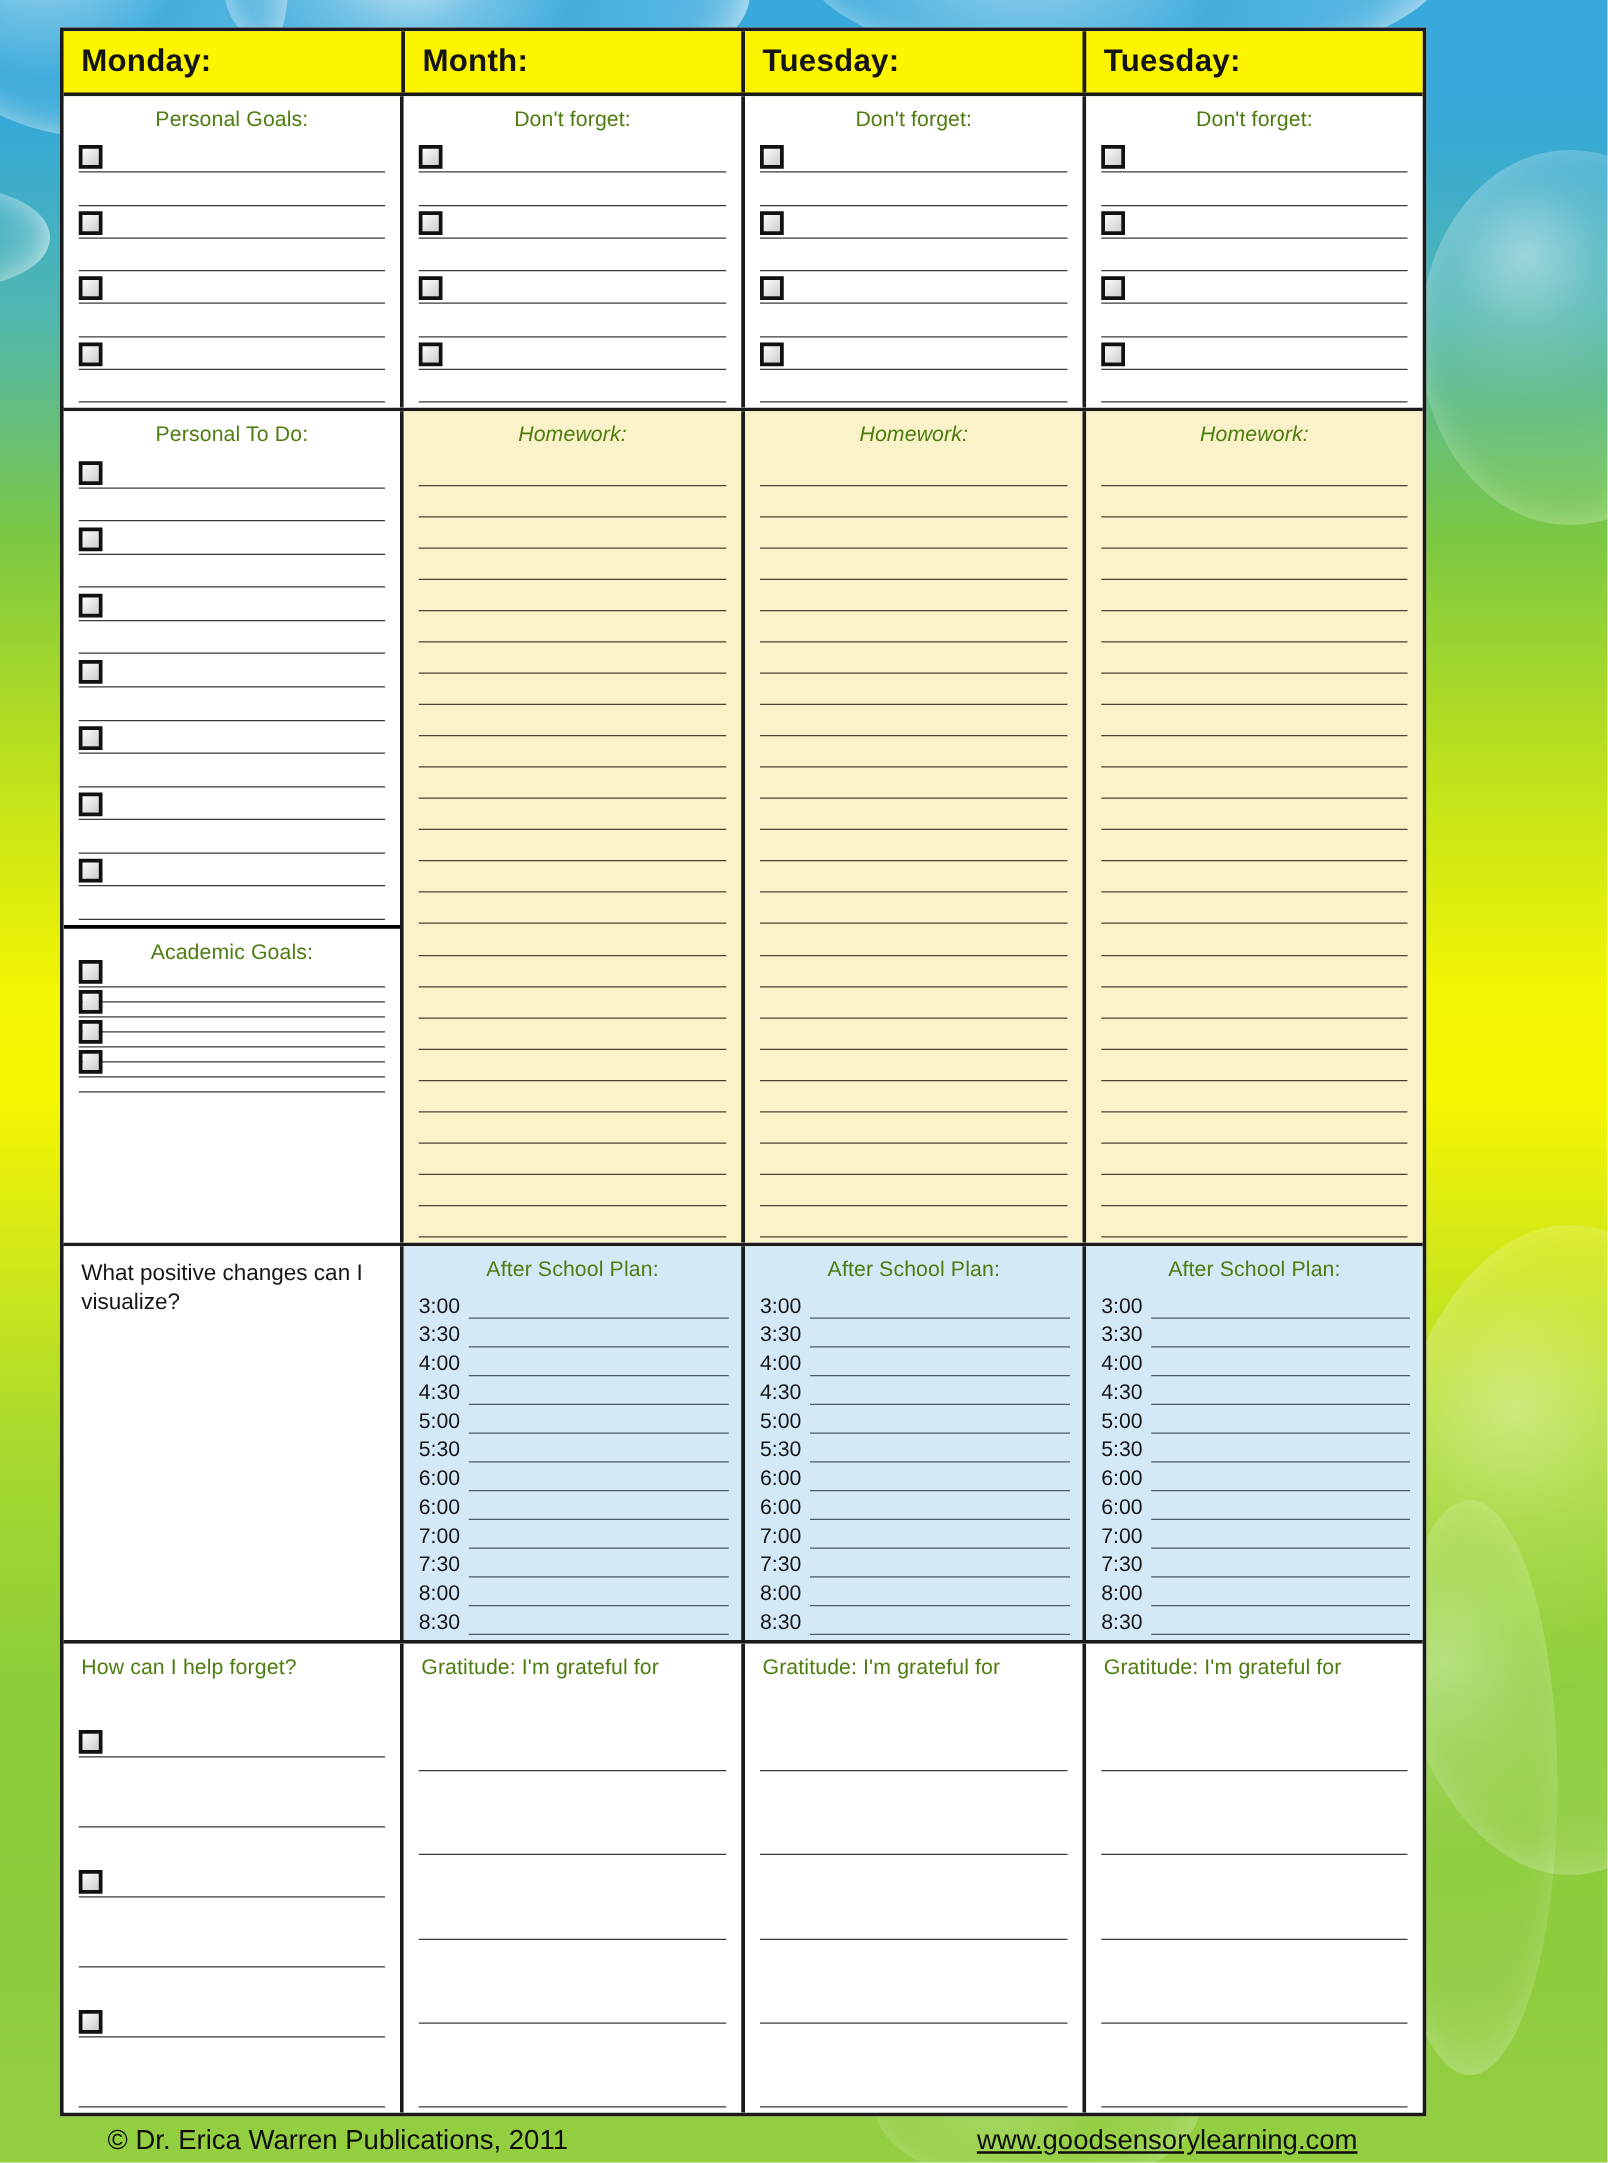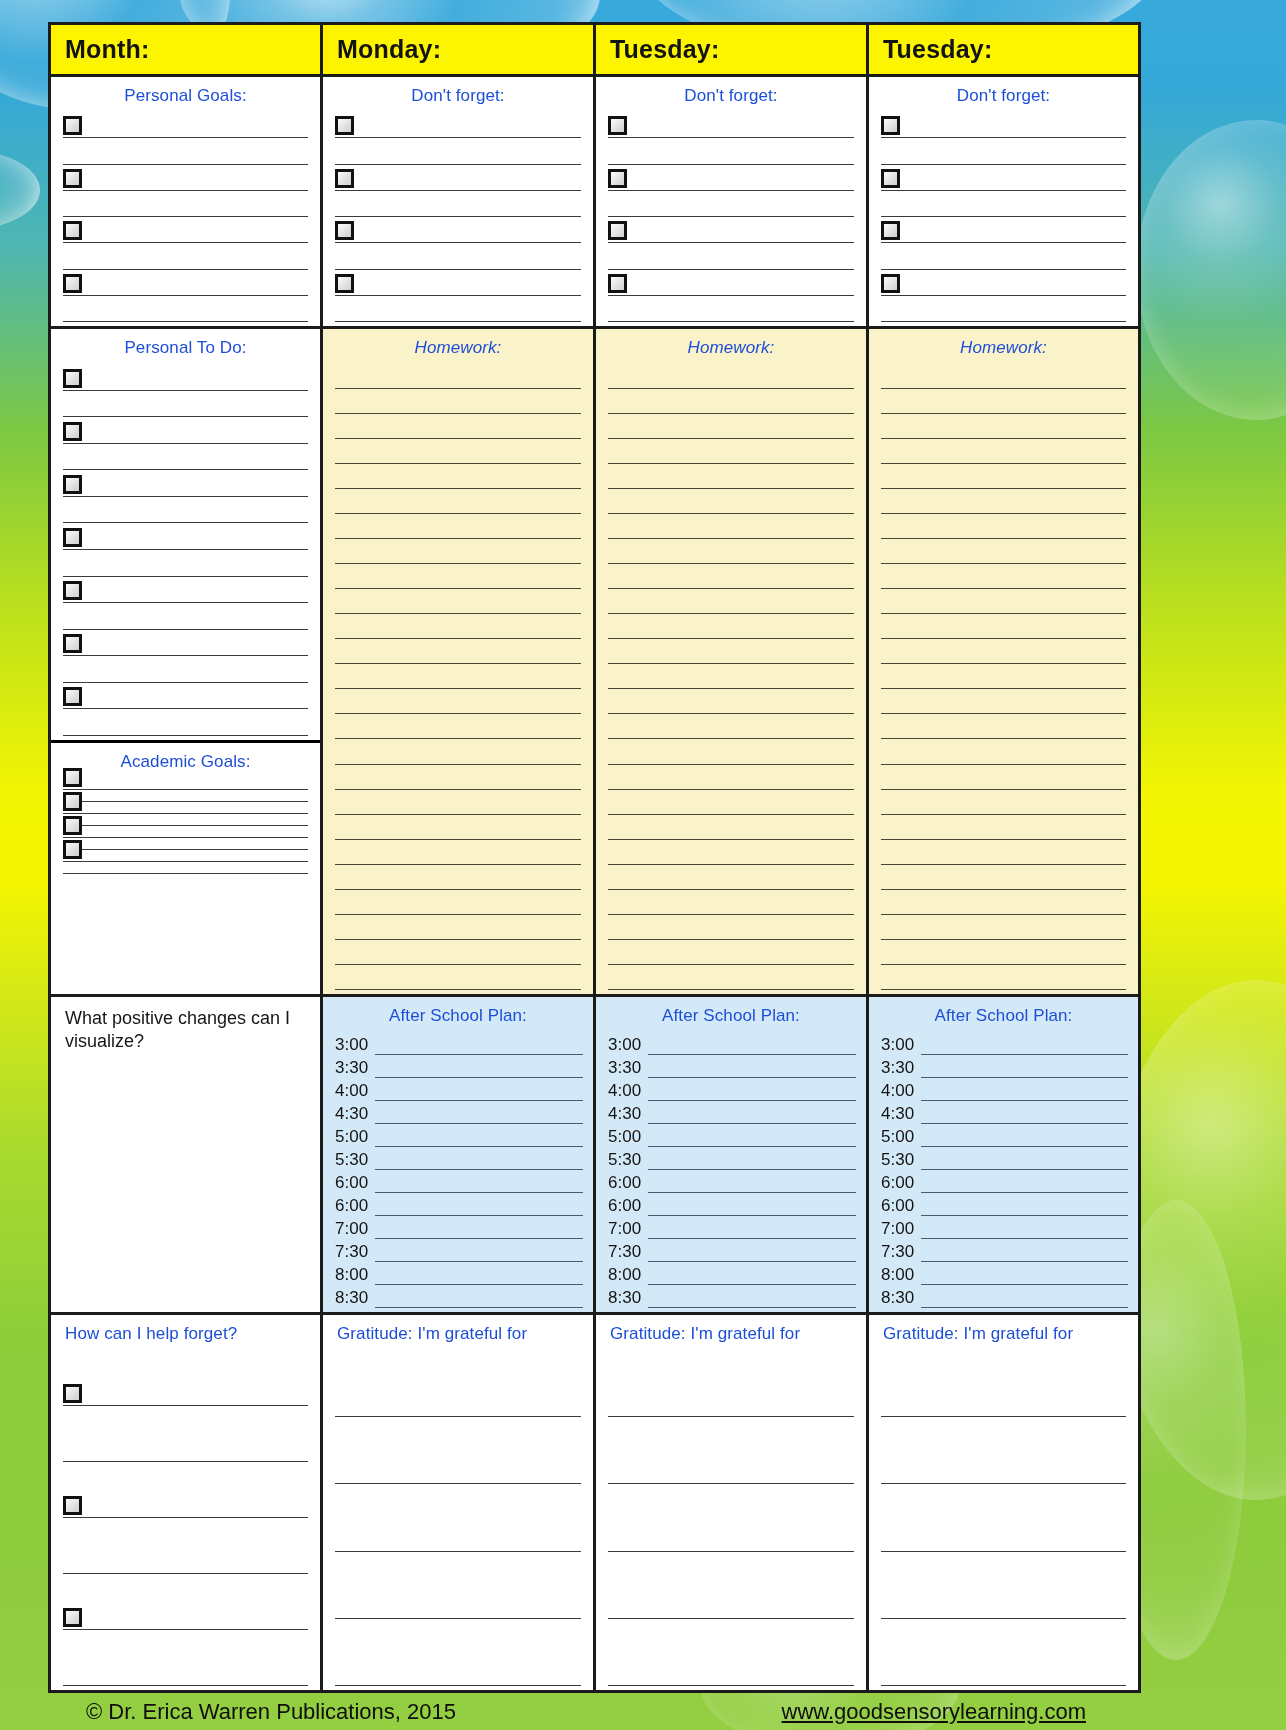--- a/index.html
+++ b/index.html
@@ -101,21 +101,21 @@
     position: relative;
     overflow: hidden;
   }
   .cell:last-child { border-right: none; }
 
   .band-border-bottom { border-bottom: 3px solid #1b1b1b; }
 
   .cell-title {
     text-align: center;
     font-size: 17px;
-    color: #1d4ed8;
+    color: #4d7c0f;
     padding: 9px 4px 6px;
     letter-spacing: .1px;
   }
   .cell-title.left { text-align: left; padding-left: 14px; }
 
   
   .lines { padding: 0 12px; }
   .wline {
     border-bottom: 1.6px solid #3a3a3a;
     position: relative;
@@ -197,25 +197,25 @@
 <div class="bubble b3"></div>
 <div class="bubble b4"></div>
 <div class="bubble b5"></div>
 <div class="bubble b6"></div>
 <div class="bubble b7"></div>
 <div class="bubble b8"></div>
 
 <div id="sheet">
 
   <div class="header-row">
+    <div class="header-cell col-1">
+      <span>Monday:</span>
+    </div>
     <div class="header-cell col-0">
       <span>Month:</span>
-    </div>
-    <div class="header-cell col-1">
-      <span>Monday:</span>
     </div>
     <div class="header-cell col-2">
       <span>Tuesday:</span>
     </div>
     <div class="header-cell col-3">
       <span>Tuesday:</span>
     </div>
   </div>
 
   <div class="band band-border-bottom" style="flex:0 0 252px;">
@@ -667,15 +667,15 @@
           <div class="wline" style="height: 67.2px;"></div>
           <div class="wline" style="height: 67.2px;"></div>
           <div class="wline" style="height: 67.2px;"></div>
         </div>
     </div>
   </div>
 
 </div>
 
 <div id="footer">
-  <span class="copy">© Dr. Erica Warren Publications, 2015</span>
+  <span class="copy">© Dr. Erica Warren Publications, 2011</span>
   <span class="site">www.goodsensorylearning.com</span>
 </div>
 
 </body></html>

